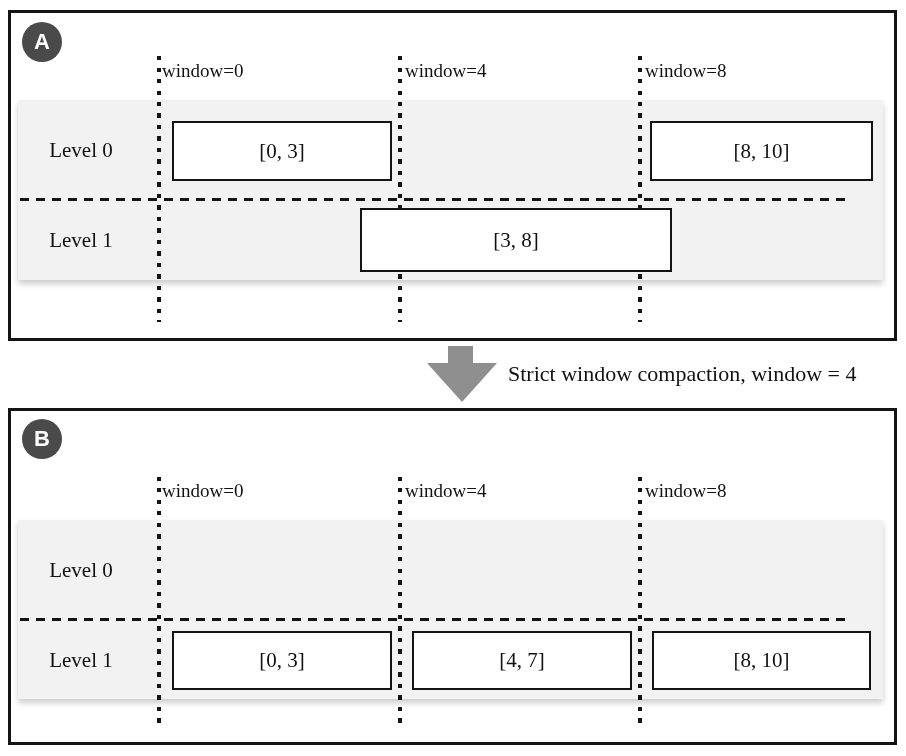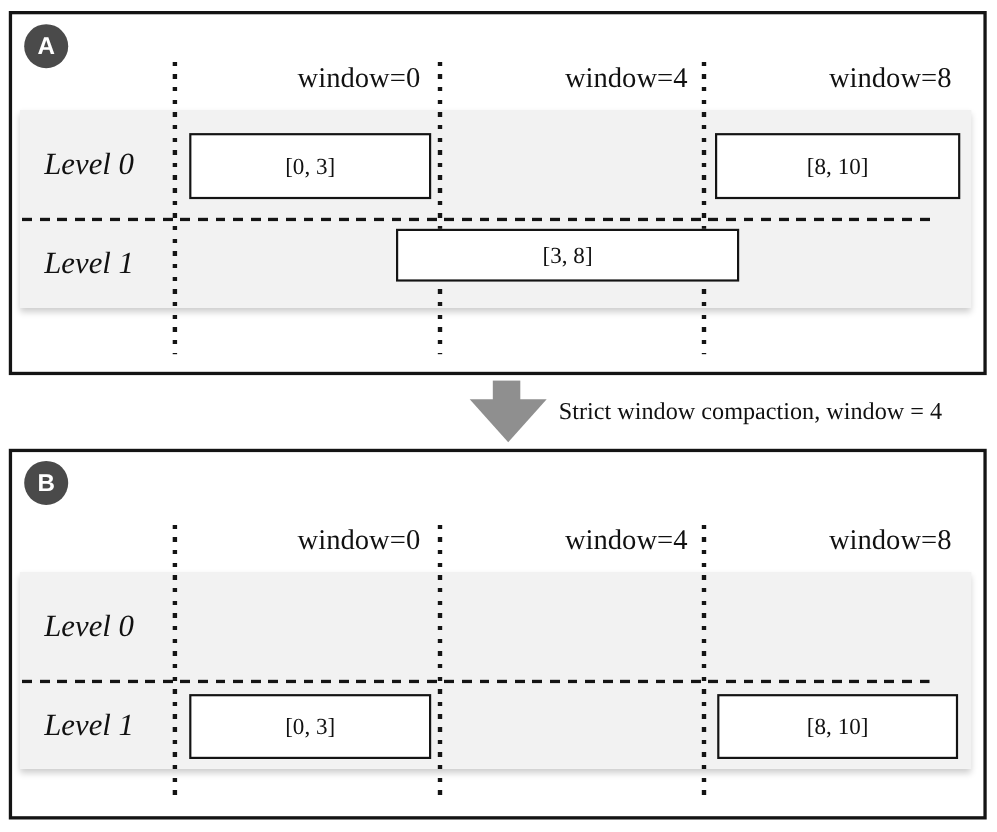--- a/index.html
+++ b/index.html
@@ -18,40 +18,40 @@
   #panelA{top:10px; height:331px;}
   #panelB{top:408px; height:337px;}
   .badge{
     position:absolute; width:40px; height:40px; border-radius:50%;
     background:var(--badge-bg); color:var(--badge-text);
     font-family:"Liberation Sans", sans-serif; font-weight:bold; font-size:22px;
     display:flex; align-items:center; justify-content:center;
   }
   .col-label{
     position:absolute; width:220px; height:26px; line-height:26px;
-    text-align:right; font-size:26px;
+    text-align:left; font-size:19px;
   }
   .vline{
     position:absolute; width:4px;
     background:repeating-linear-gradient(to bottom, var(--line) 0px, var(--line) 4px, transparent 4px, transparent 11.5px);
     z-index:1;
   }
   .bands{
     position:absolute; left:7px; width:865px;
     box-shadow:0 4px 6px rgba(0,0,0,0.20); z-index:0;
   }
   .band{width:100%; background:var(--band-bg);}
   .hdash{
     position:absolute; height:2.5px;
     background:repeating-linear-gradient(to right, var(--line) 0px, var(--line) 9px, transparent 9px, transparent 16px);
     z-index:2;
   }
   .level-label{
     position:absolute; width:120px; height:26px; line-height:26px;
-    text-align:center; font-size:28px; z-index:2;font-style:italic;
+    text-align:center; font-size:21px; z-index:2;
   }
   .run-box{
     position:absolute; background:#ffffff; border:2.5px solid var(--line);
     box-sizing:border-box; display:flex; align-items:center; justify-content:center;
     font-size:21px; z-index:3;
   }
   .arrow-stem{position:absolute; left:448px; top:346px; width:25px; height:18px; background:var(--arrow);}
   .arrow-head{
     position:absolute; left:427px; top:363px; width:0; height:0;
     border-left:35px solid transparent; border-right:35px solid transparent;
@@ -82,21 +82,21 @@
     <div class="vline" style="left:387px; top:43px; height:266px;"></div>
     <div class="vline" style="left:627px; top:43px; height:266px;"></div>
 
     <div class="hdash" style="left:9px; top:185px; width:830px;"></div>
 
     <div class="level-label" style="left:10px; top:124px;">Level 0</div>
     <div class="level-label" style="left:10px; top:214px;">Level 1</div>
 
     <div class="run-box" style="left:161px; top:108px; width:220px; height:60px;">[0, 3]</div>
     <div class="run-box" style="left:639px; top:108px; width:223px; height:60px;">[8, 10]</div>
-    <div class="run-box" style="left:349px; top:195px; width:312px; height:48px;">[3, 8]</div>
+    <div class="run-box" style="left:349px; top:195px; width:312px; height:64px;">[3, 8]</div>
   </section>
 
   <div class="arrow-stem"></div>
   <div class="arrow-head"></div>
   <div class="caption">Strict window compaction, window = 4</div>
 
   <section class="panel" id="panelB">
     <div class="badge" style="left:11px; top:8px;">
       <span>B</span>
     </div>
@@ -113,16 +113,17 @@
     <div class="vline" style="left:146px; top:66px; height:251px;"></div>
     <div class="vline" style="left:387px; top:66px; height:251px;"></div>
     <div class="vline" style="left:627px; top:66px; height:251px;"></div>
 
     <div class="hdash" style="left:9px; top:207px; width:825px;"></div>
 
     <div class="level-label" style="left:10px; top:146px;">Level 0</div>
     <div class="level-label" style="left:10px; top:236px;">Level 1</div>
 
     <div class="run-box" style="left:161px; top:220px; width:220px; height:59px;">[0, 3]</div>
+    <div class="run-box" style="left:401px; top:220px; width:220px; height:59px;">[4, 7]</div>
     <div class="run-box" style="left:641px; top:220px; width:219px; height:59px;">[8, 10]</div>
   </section>
 
 </div>
 
 </body></html>

